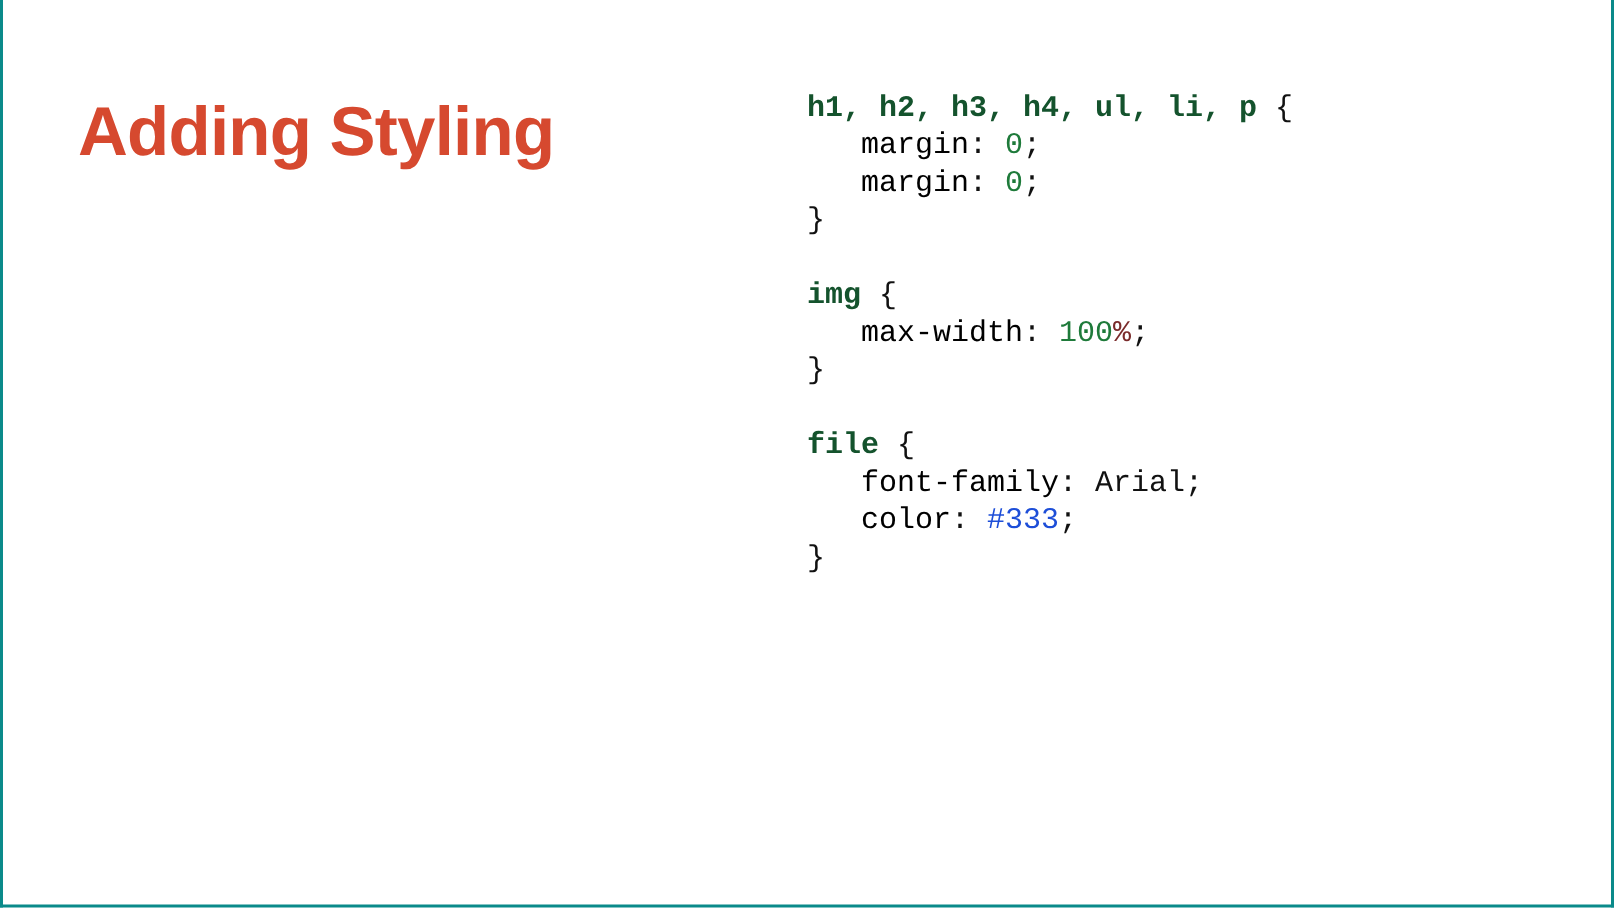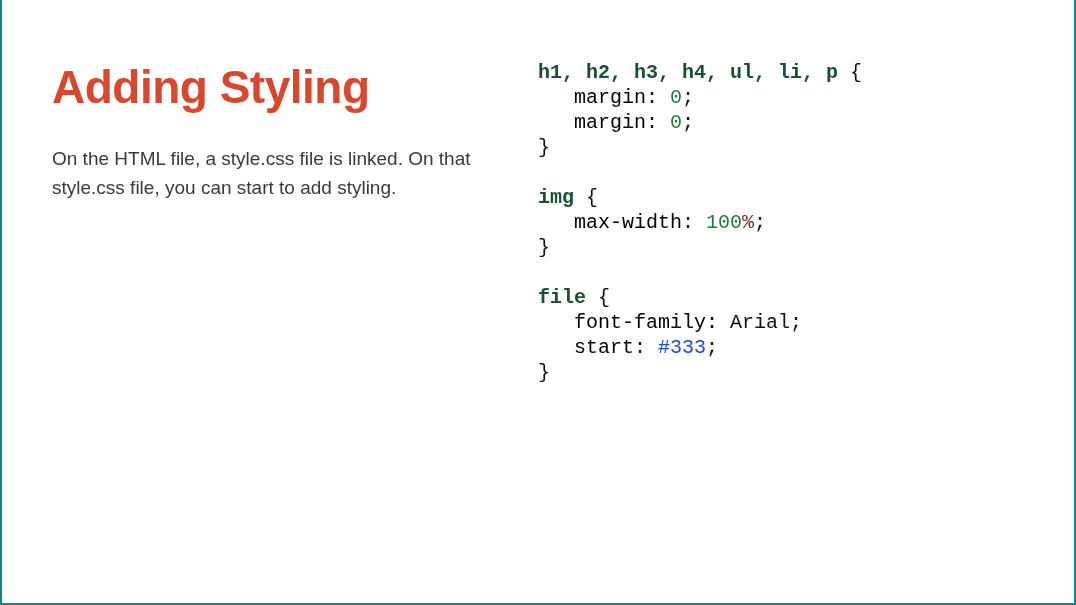--- a/index.html
+++ b/index.html
@@ -56,30 +56,29 @@
     .str   { color: #111; margin-top: 34px; }
     .punct { color: #111; }
     .hex   { color: #1d4ed8; }
   </style>
 </head>
 <body>
 
 <div class="slide">
   <div class="left">
     <h1 class="heading">Adding Styling</h1>
-    <div class="body-text">On the HTML file, a style.css file is linked. On that style.css file, you can start to add styling.</div>
   </div>
   <div class="right">
     <div class="code"><span class="sel">h1, h2, h3, h4, ul, li, p</span><span class="punct"> {</span>
 <span>   </span><span class="prop">margin</span><span class="punct">: </span><span class="num">0</span><span class="punct">;</span>
 <span>   </span><span class="prop">margin</span><span class="punct">: </span><span class="num">0</span><span class="punct">;</span>
 <span class="punct">}</span>
 
 <span class="sel">img</span><span class="punct"> {</span>
 <span>   </span><span class="prop">max-width</span><span class="punct">: </span><span class="num">100</span><span class="unit">%</span><span class="punct">;</span>
 <span class="punct">}</span>
 
 <span class="sel">file</span><span class="punct"> {</span>
 <span>   </span><span class="prop">font-family</span><span class="punct">: </span><span class="str">Arial</span><span class="punct">;</span>
-<span>   </span><span class="prop">start</span><span class="punct">: </span><span class="hex">#333</span><span class="punct">;</span>
+<span>   </span><span class="prop">color</span><span class="punct">: </span><span class="hex">#333</span><span class="punct">;</span>
 <span class="punct">}</span></div>
   </div>
 </div>
 
 </body></html>

